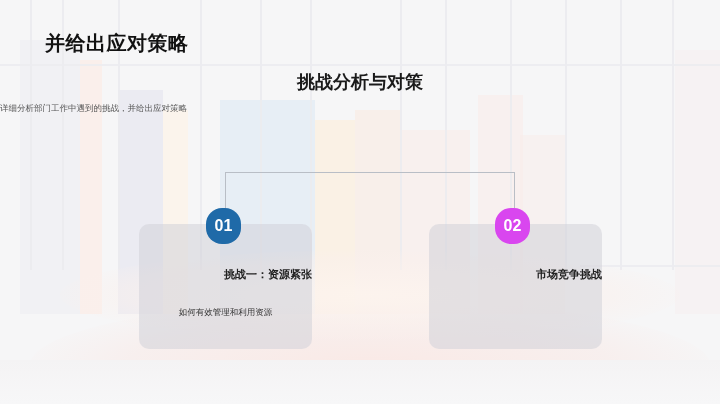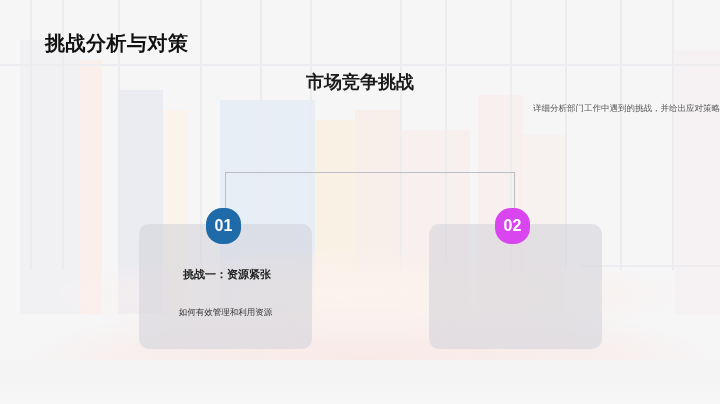--- a/index.html
+++ b/index.html
@@ -29,43 +29,43 @@
 
     .page-title {
       position: absolute; left: 45px; top: 30px;
       font-size: 20px; font-weight: bold; color: #111; letter-spacing: 0.5px;
     }
     .section-heading {
       position: absolute; left: 0; width: 720px; top: 70px; text-align: center;
       font-size: 18px; font-weight: bold; color: #1a1a1a;
     }
     .section-sub {
-      position: absolute; left: 0; width: 720px; top: 103px; text-align: right;
+      position: absolute; left: 0; width: 720px; top: 103px; text-align: left;
       font-size: 8.5px; color: #555;
     }
     .connector-h {
       position: absolute; left: 225px; top: 172px; width: 290px; height: 1px;
       background: #b9bec6;
     }
     .connector-v { position: absolute; top: 172px; width: 1px; height: 36px; background: #b9bec6; }
 
     .card {
       position: absolute; top: 224px; width: 173px; height: 125px;
       border-radius: 10px;
       background: rgba(210,210,216,0.55);
     }
     .badge {
       position: absolute; top: 208px; width: 35px; height: 36px; border-radius: 16px;
       color: #fff; font-size: 16px; font-weight: bold;
       display: flex; align-items: center; justify-content: center;
       font-family: "Liberation Sans", sans-serif;
     }
     .card-title {
-      position: absolute; left: 0; width: 100%; top: 43px; text-align: left;
-      font-size: 11px; font-weight: bold; color: #222; margin-left: 44px;
+      position: absolute; left: 0; width: 100%; top: 43px; text-align: right;
+      font-size: 11px; font-weight: bold; color: #222;
     }
     .card-desc {
       position: absolute; left: 0; width: 100%; top: 64px; text-align: center;
       font-size: 8.5px; color: #333; margin-top: 19px;
     }
   </style>
 </head>
 <body>
 
 <div class="bg">
@@ -95,29 +95,30 @@
   <div class="vline" style="left:620px;height:270px;"></div>
   <div class="vline" style="left:672px;height:270px;"></div>
   <div class="hline" style="left:0;width:720px;top:64px;"></div>
   <div class="hline" style="left:580px;width:140px;top:265px;"></div>
 
   <div class="platform"></div>
   <div class="platform-top"></div>
   <div class="floor"></div>
 </div>
 
-<div class="page-title">挑战分析与对策</div>
-<div class="section-heading">市场竞争挑战</div>
+<div class="page-title">并给出应对策略</div>
+<div class="section-heading">挑战分析与对策</div>
 <div class="section-sub">详细分析部门工作中遇到的挑战，并给出应对策略</div>
 
 <div class="connector-h"></div>
 <div class="connector-v" style="left:225px;"></div>
 <div class="connector-v" style="left:514px;"></div>
 
 <div class="card" style="left:139px;">
   <div class="card-title">挑战一：资源紧张</div>
   <div class="card-desc">如何有效管理和利用资源</div>
 </div>
 <div class="badge" style="left:206px;background:#1f6aa8;">01</div>
 
 <div class="card" style="left:429px;">
+  <div class="card-title">市场竞争挑战</div>
 </div>
 <div class="badge" style="left:495px;background:#d946ef;">02</div>
 
 </body></html>

